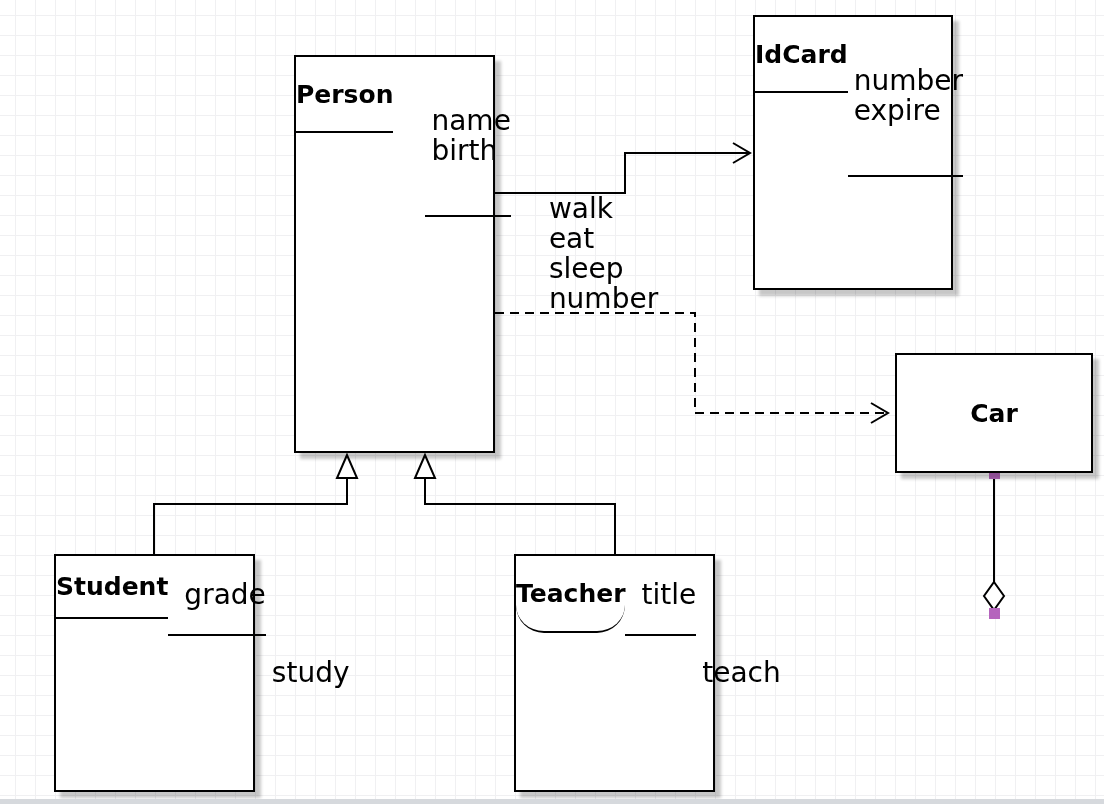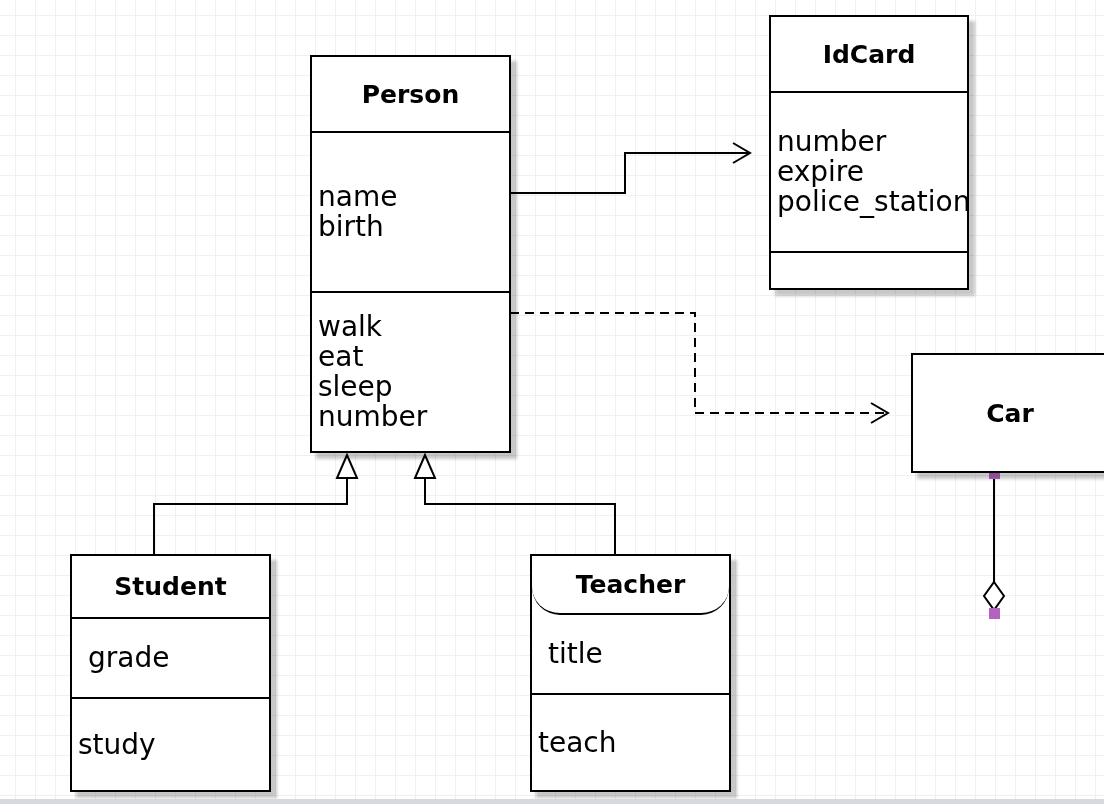--- a/index.html
+++ b/index.html
@@ -25,22 +25,20 @@
     position: absolute;
     left: 0; top: 0;
     width: 1104px; height: 804px;
   }
   .uml-class {
     position: absolute;
     background: #ffffff;
     border: 2px solid #000000;
     box-shadow: 6px 6px 3px rgba(0,0,0,0.22);
     display: flex;
-    flex-direction: column;
-    margin-left: 16px;
   }
   .uml-title {
     flex: 0 0 auto;
     display: flex;
     align-items: center;
     justify-content: center;
     font-weight: bold;
     font-size: 25px;
     border-bottom: 2px solid #000000;
   }
@@ -49,21 +47,21 @@
     flex-direction: column;
     justify-content: center;
     padding-left: 6px;
     font-size: 28px;
   }
   .uml-sec.bordered { border-bottom: 2px solid #000000; }
   .uml-sec.grow { flex: 1 1 auto; }
   .uml-member { line-height: 30px; white-space: nowrap; }
 
   
-  .c-person { left: 294px; top: 55px; width: 201px; height: 398px; }
+  .c-person { left: 294px; top: 55px; width: 201px; height: 398px; gap: 32px; }
   .c-person .uml-title { height: 76px; }
   .c-person .sec-attrs { height: 160px; }
 
   
   .c-idcard { left: 753px; top: 15px; width: 200px; height: 275px; }
   .c-idcard .uml-title { height: 76px; }
   .c-idcard .sec-attrs { height: 160px; }
 
   
   .c-car { left: 895px; top: 353px; width: 198px; height: 120px; text-align: right; }
@@ -71,21 +69,21 @@
   .c-engine { left: 893px; top: 613px; width: 203px; height: 122px; }
   .simple .uml-title { flex: 1 1 auto; border-bottom: none; }
 
   
   .c-student { left: 54px; top: 554px; width: 201px; height: 238px; }
   .c-student .uml-title { height: 63px; }
   .c-student .sec-attrs { height: 80px; padding-left: 16px; }
 
   
   .c-teacher { left: 514px; top: 554px; width: 201px; height: 238px; }
-  .c-teacher .uml-title { height: 59px; border-radius: 28px; }
+  .c-teacher .uml-title { height: 77px; border-radius: 28px; }
   .c-teacher .sec-attrs { height: 80px; padding-left: 16px; }
 
   .bottom-edge {
     position: absolute;
     left: 0; right: 0; bottom: 0;
     height: 5px;
     background: #d6d9dd;
   }
 </style>
 </head>
@@ -135,21 +133,20 @@
         <div class="uml-member">sleep</div>
         <div class="uml-member">number</div>
       </div>
   </div>
 
   <div class="uml-class c-idcard">
     <div class="uml-title">IdCard</div>
     <div class="uml-sec sec-attrs bordered">
         <div class="uml-member">number</div>
         <div class="uml-member">expire</div>
-        <div class="uml-member">police_station</div>
       </div>
     <div class="uml-sec grow"></div>
   </div>
 
   <div class="uml-class simple c-car">
     <div class="uml-title">Car</div>
   </div>
 
 
   <div class="uml-class c-student">

